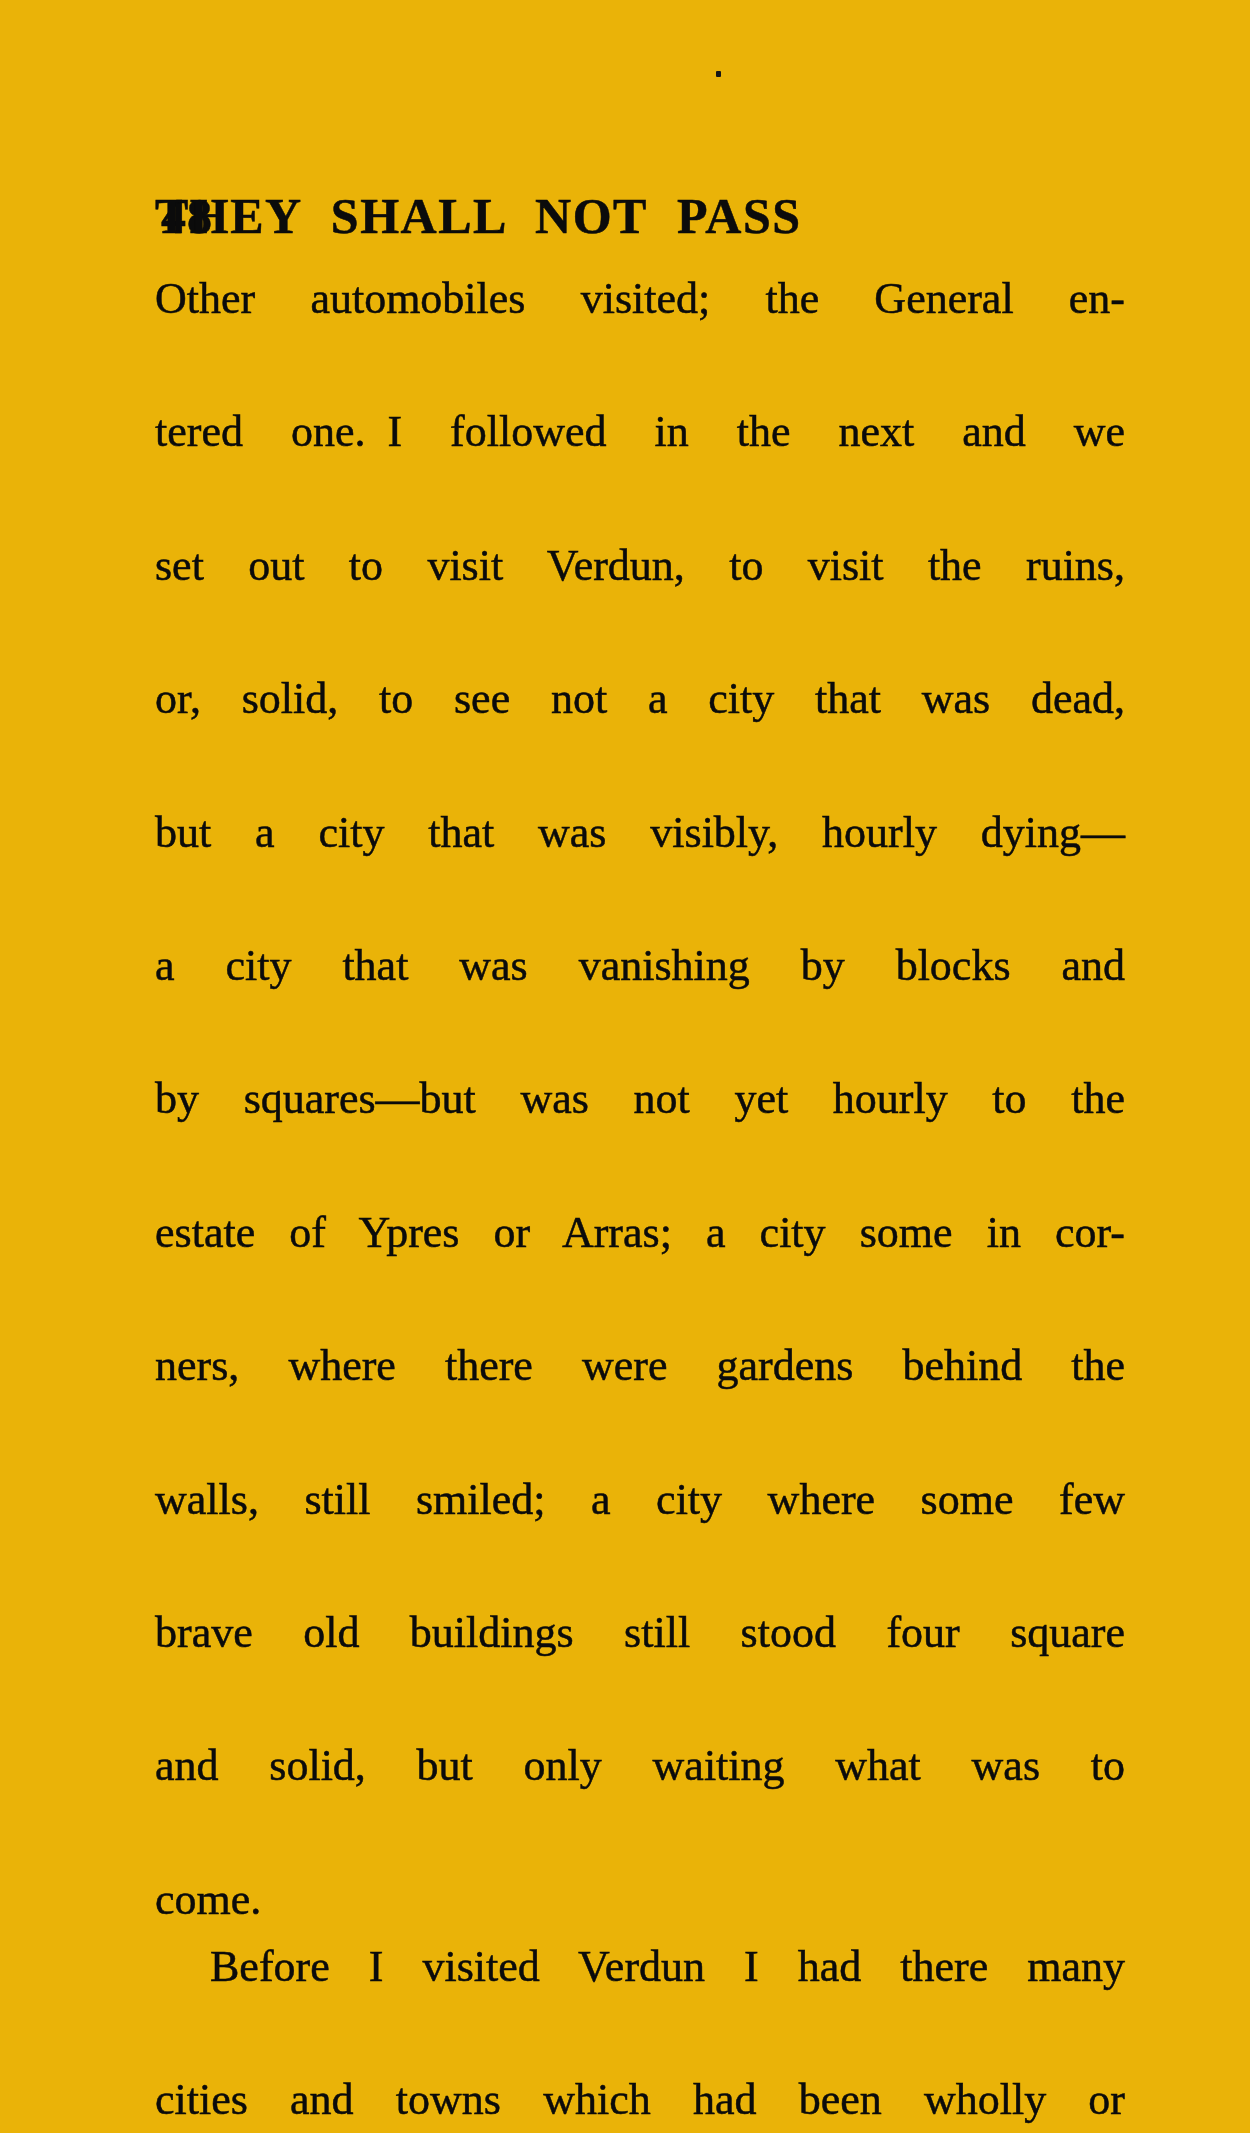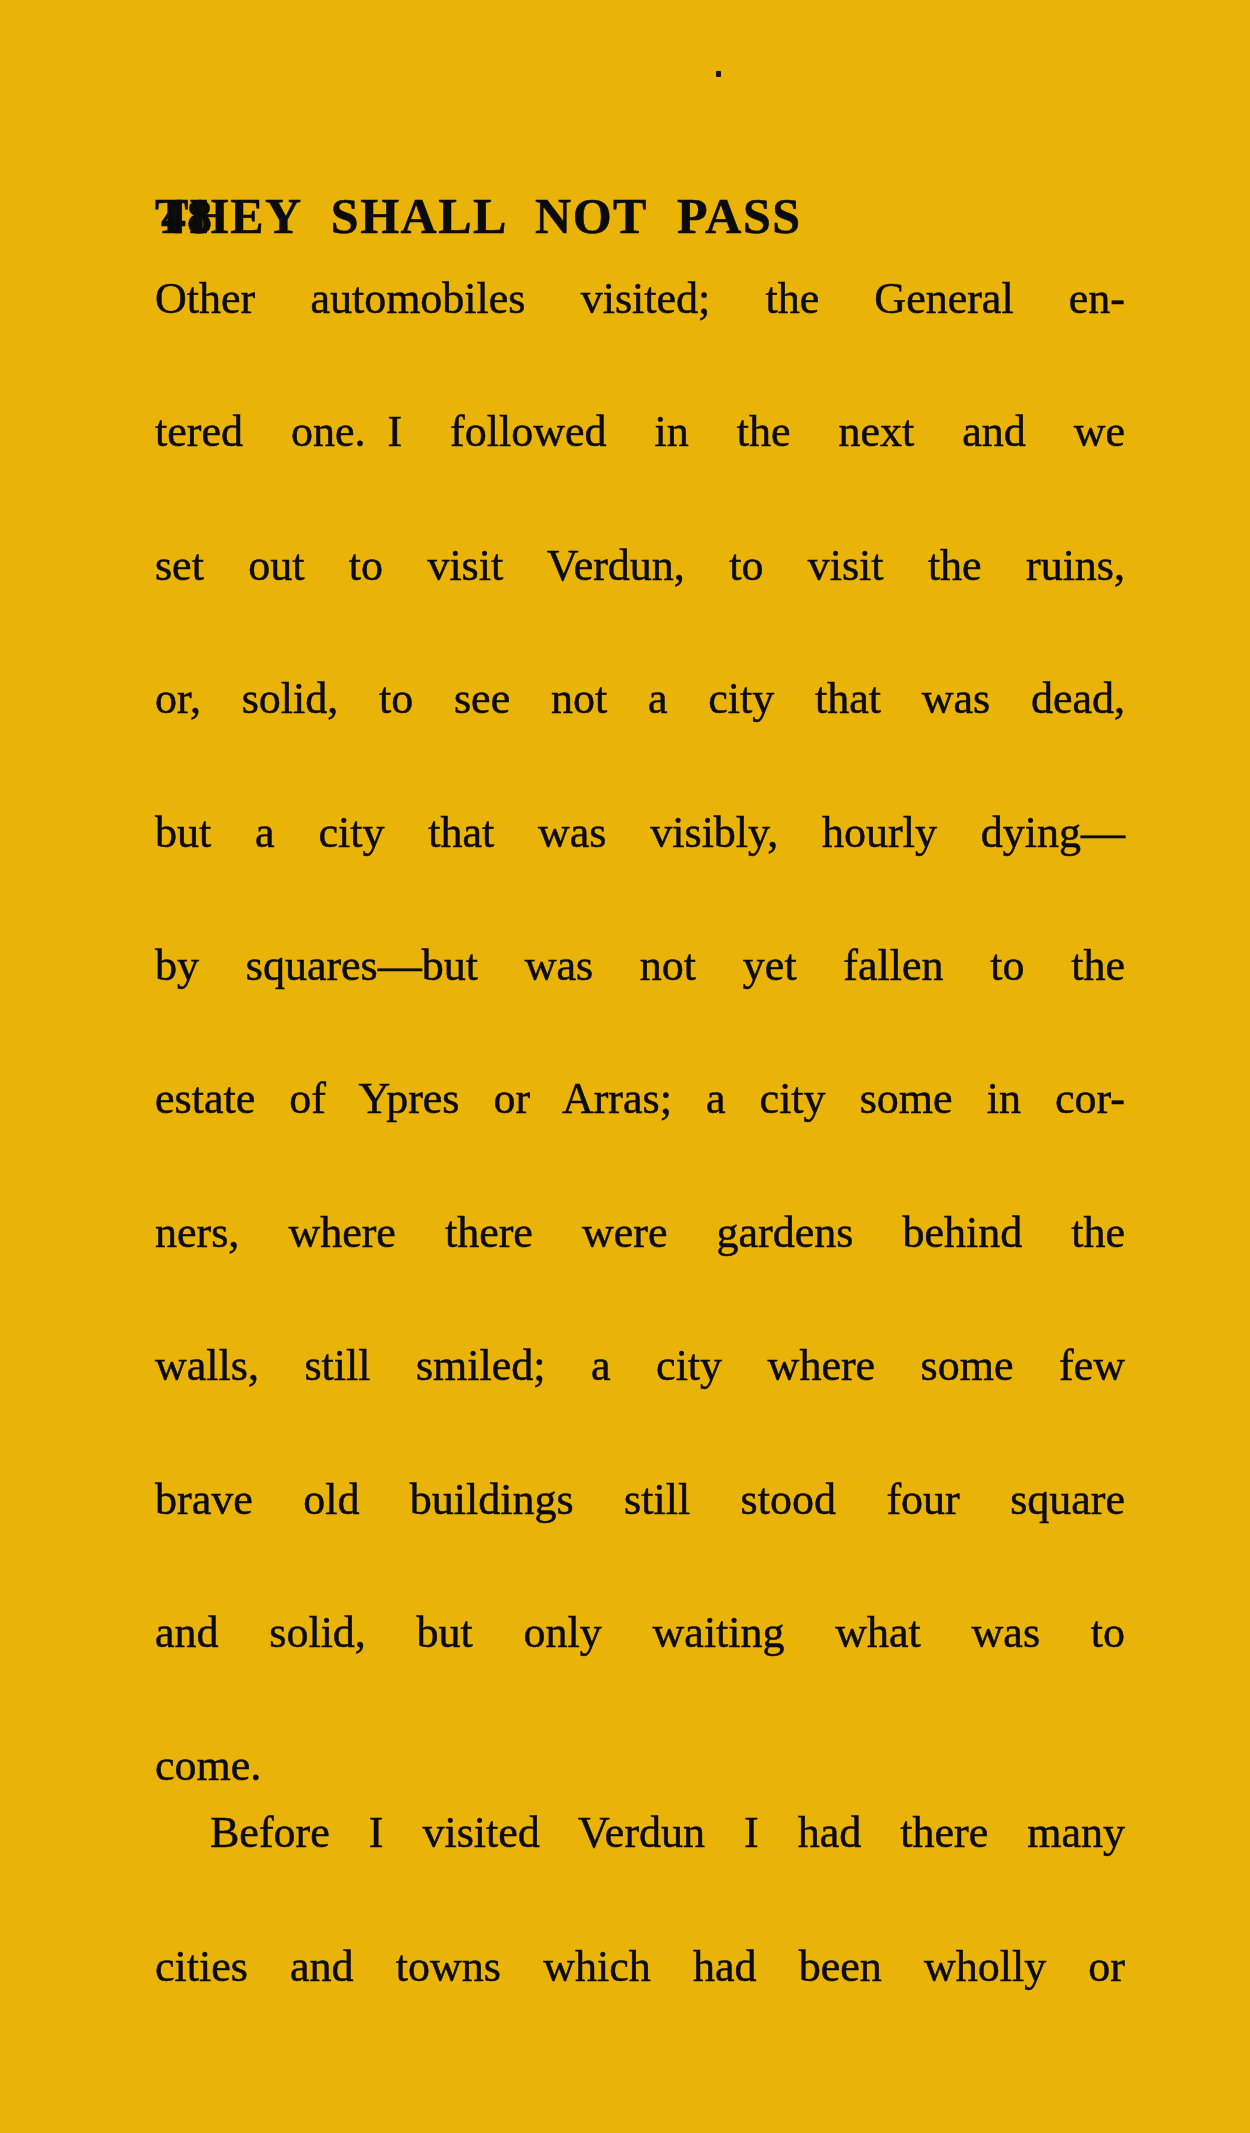--- a/index.html
+++ b/index.html
@@ -91,21 +91,22 @@
     <span class="page-num">48</span>
     <span class="head-title">THEY SHALL NOT PASS</span>
   </div>
 
   <div class="text-block">
     <div class="line just">Other automobiles visited; the General en-</div>
     <div class="line just">tered one. I followed in the next and we</div>
     <div class="line just">set out to visit Verdun, to visit the ruins,</div>
     <div class="line just">or, solid, to see not a city that was dead,</div>
     <div class="line just">but a city that was visibly, hourly dying—</div>
-    <div class="line just">by squares—but was not yet fallen to the</div>
+    <div class="line just">a city that was vanishing by blocks and</div>
+    <div class="line just">by squares—but was not yet hourly to the</div>
     <div class="line just">estate of Ypres or Arras; a city some in cor-</div>
     <div class="line just">ners, where there were gardens behind the</div>
     <div class="line just">walls, still smiled; a city where some few</div>
     <div class="line just">brave old buildings still stood four square</div>
     <div class="line just">and solid, but only waiting what was to</div>
     <div class="line">come.</div>
     <div class="line just indent">Before I visited Verdun I had there many</div>
     <div class="line just">cities and towns which had been wholly or</div>
 
   </div>

